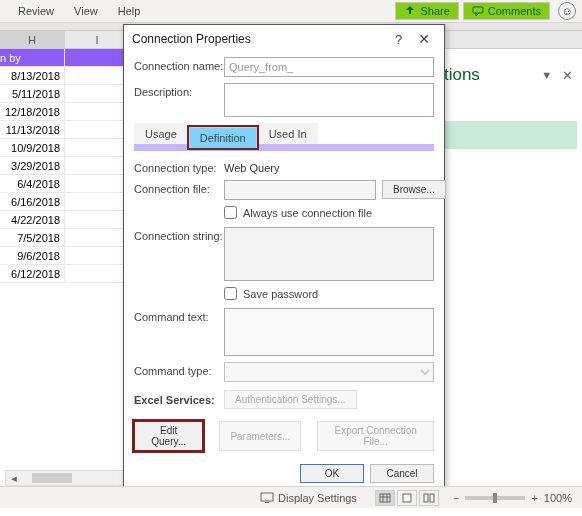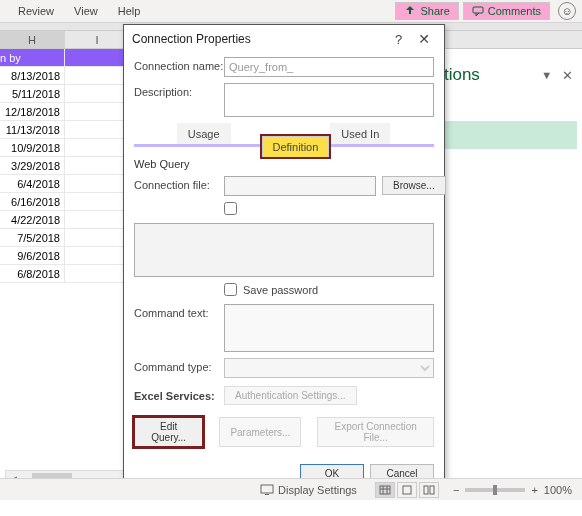--- a/index.html
+++ b/index.html
@@ -2,21 +2,21 @@
 <html><head>
 <meta charset="utf-8">
 <style>
 * { box-sizing: border-box; font-family: "Segoe UI", Arial, sans-serif; }
 body { margin: 0; width: 582px; height: 516px; background: #fff; position: relative; overflow: hidden; font-size: 11px; color: #333; }
 
 
 .ribbon { height: 23px; background: #f3f2f1; border-bottom: 1px solid #d5d5d5; display: flex; align-items: center; padding-left: 8px; }
 .ribbon-tab { padding: 0 10px; font-size: 11px; color: #444; height: 100%; display: flex; align-items: center; }
 .ribbon-right { margin-left: auto; display: flex; align-items: center; gap: 4px; padding-right: 6px; }
-.share-btn, .comments-btn { border: 1px solid #c8c8c8; background: #f9a8d4; padding: 2px 8px; font-size: 11px; display: flex; align-items: center; gap: 4px; color: #0a6332; }
+.share-btn, .comments-btn { border: 1px solid #c8c8c8; background: #84cc16; padding: 2px 8px; font-size: 11px; display: flex; align-items: center; gap: 4px; color: #0a6332; }
 .smiley { width: 18px; height: 18px; border: 1px solid #888; border-radius: 50%; display: flex; align-items: center; justify-content: center; font-size: 11px; margin-left: 4px; }
 
 .formula-bar { height: 8px; background: #e6e6e6; border-bottom: 1px solid #ccc; }
 
 
 .grid { position: absolute; top: 31px; left: 0; width: 582px; height: 455px; background: #fff; }
 .col-headers { display: flex; height: 18px; background: #e8e8e8; border-bottom: 1px solid #ccc; }
 .col-h { width: 65px; text-align: center; border-right: 1px solid #d4d4d4; font-size: 11px; color: #555; line-height: 18px; }
 .col-h.sel { background: #d2d2d2; }
 .rows { }
@@ -42,23 +42,23 @@
 .dlg-title .x { font-size: 14px; color: #444; padding: 0 6px; }
 .dlg-body { padding: 4px 10px 8px 10px; }
 
 .form-row { display: flex; align-items: flex-start; margin-bottom: 6px; }
 .form-row label { width: 90px; font-size: 11px; color: #444; padding-top: 3px; flex-shrink: 0; }
 .form-row input[type=text] { flex: 1; border: 1px solid #aaa; height: 20px; padding: 0 4px; font-size: 11px; color: #999; }
 .form-row textarea { flex: 1; border: 1px solid #aaa; height: 34px; resize: none; font-size: 11px; }
 .form-row.desc label { }
 .static-val { font-size: 11px; color: #333; padding-top: 3px; }
 
-.tabs { display: flex; border-bottom: 3px solid #c4b5fd; margin: 4px 0 8px 0; justify-content: center; }
+.tabs { display: flex; border-bottom: 7px solid #c4b5fd; margin: 4px 0 8px 0; }
 .tab { padding: 4px 10px; font-size: 11px; color: #444; border: 1px solid transparent; border-bottom: none; background: #f3f3f3; margin-right: 1px; cursor: default; }
-.tab.active { background: #fde047; border-color: #ccc; position: relative; top: 13px; margin-left: 30px; }
+.tab.active { background: #7dd3fc; border-color: #ccc; position: relative; top: 4px; }
 .tab.highlight { outline: 2px solid #7a1f1f; outline-offset: 0; }
 
 .cfile input { background: #f5f5f5; color: #bbb; }
 .btn { border: 1px solid #bbb; background: #f0f0f0; padding: 3px 10px; font-size: 10px; color: #333; }
 .btn.disabled { color: #aaa; border-color: #ddd; background: #f7f7f7; }
 
 .check-row { margin-left: 90px; display: flex; align-items: center; gap: 6px; font-size: 11px; color: #444; margin-bottom: 8px; }
 .check-row input { margin: 0; }
 
 .cstring textarea { height: 54px; background: #f3f3f3; color: #ccc; }
@@ -69,21 +69,21 @@
 .svc-row .lbl { width: 82px; font-size: 11px; color: #444; font-weight: bold; }
 
 .edit-row { display: flex; gap: 16px; margin-top: 12px; }
 .edit-row .edit-btn { outline: 3px solid #7a1f1f; outline-offset: -1px; }
 
 .dlg-footer { position: absolute; bottom: 8px; right: 10px; display: flex; gap: 6px; margin-top: 46px; }
 .dlg-footer .btn { width: 64px; text-align: center; }
 .dlg-footer .ok { border: 1px solid #3a76c4; }
 
 
-.status { position: absolute; left: 0; bottom: 16px; width: 582px; height: 22px; background: #f3f2f1; border-top: 1px solid #d5d5d5; display: flex; align-items: center; font-size: 11px; color: #555; }
+.status { position: absolute; left: 0; bottom: 8px; width: 582px; height: 22px; background: #f3f2f1; border-top: 1px solid #d5d5d5; display: flex; align-items: center; font-size: 11px; color: #555; }
 .status .ds { margin-left: 260px; display: flex; align-items: center; gap: 4px; }
 .status .views { margin-left: 18px; display: flex; gap: 2px; }
 .status .vbtn { width: 20px; height: 16px; border: 1px solid #ccc; display: flex; align-items: center; justify-content: center; }
 .status .vbtn.active { background: #d8d8d8; }
 .status .zoom { margin-left: auto; display: flex; align-items: center; gap: 6px; padding-right: 10px; }
 .status .slider { width: 60px; height: 4px; background: #c8c8c8; position: relative; }
 .status .slider .knob { position: absolute; left: 28px; top: -3px; width: 4px; height: 10px; background: #888; }
 
 svg { display: block; }
 </style>
@@ -165,21 +165,21 @@
       </div>
     <div class="row">
         <div class="cell">7/5/2018</div>
         <div class="cell"></div>
       </div>
     <div class="row">
         <div class="cell">9/6/2018</div>
         <div class="cell"></div>
       </div>
     <div class="row">
-        <div class="cell">6/8/2018</div>
+        <div class="cell">6/12/2018</div>
         <div class="cell"></div>
       </div>
   </div>
   <div class="hscroll">
     <div class="arrow">◂</div>
     <div class="thumb"></div>
     <div class="arrow" style="margin-left:auto">▸</div>
   </div>
 </div>
 
@@ -210,34 +210,37 @@
       <textarea style=""></textarea>
     </div>
 
     <div class="tabs">
       <div class="tab">Usage</div>
       <div class="tab active highlight">Definition</div>
       <div class="tab">Used In</div>
     </div>
 
     <div class="form-row">
+      <label>Connection type:</label>
       <span class="static-val">Web Query</span>
     </div>
 
     <div class="form-row cfile">
       <label>Connection file:</label>
       <input type="text" disabled="" style="margin-right: 6px;">
       <button class="btn">Browse...</button>
     </div>
 
     <div class="check-row">
       <input type="checkbox" style="">
+      <span>Always use connection file</span>
     </div>
 
     <div class="form-row cstring">
+      <label>Connection string:</label>
       <textarea disabled="" style=""></textarea>
     </div>
 
     <div class="check-row">
       <input type="checkbox" style="">
       <span>Save password</span>
     </div>
 
     <div class="form-row ctext">
       <label>Command text:</label>

